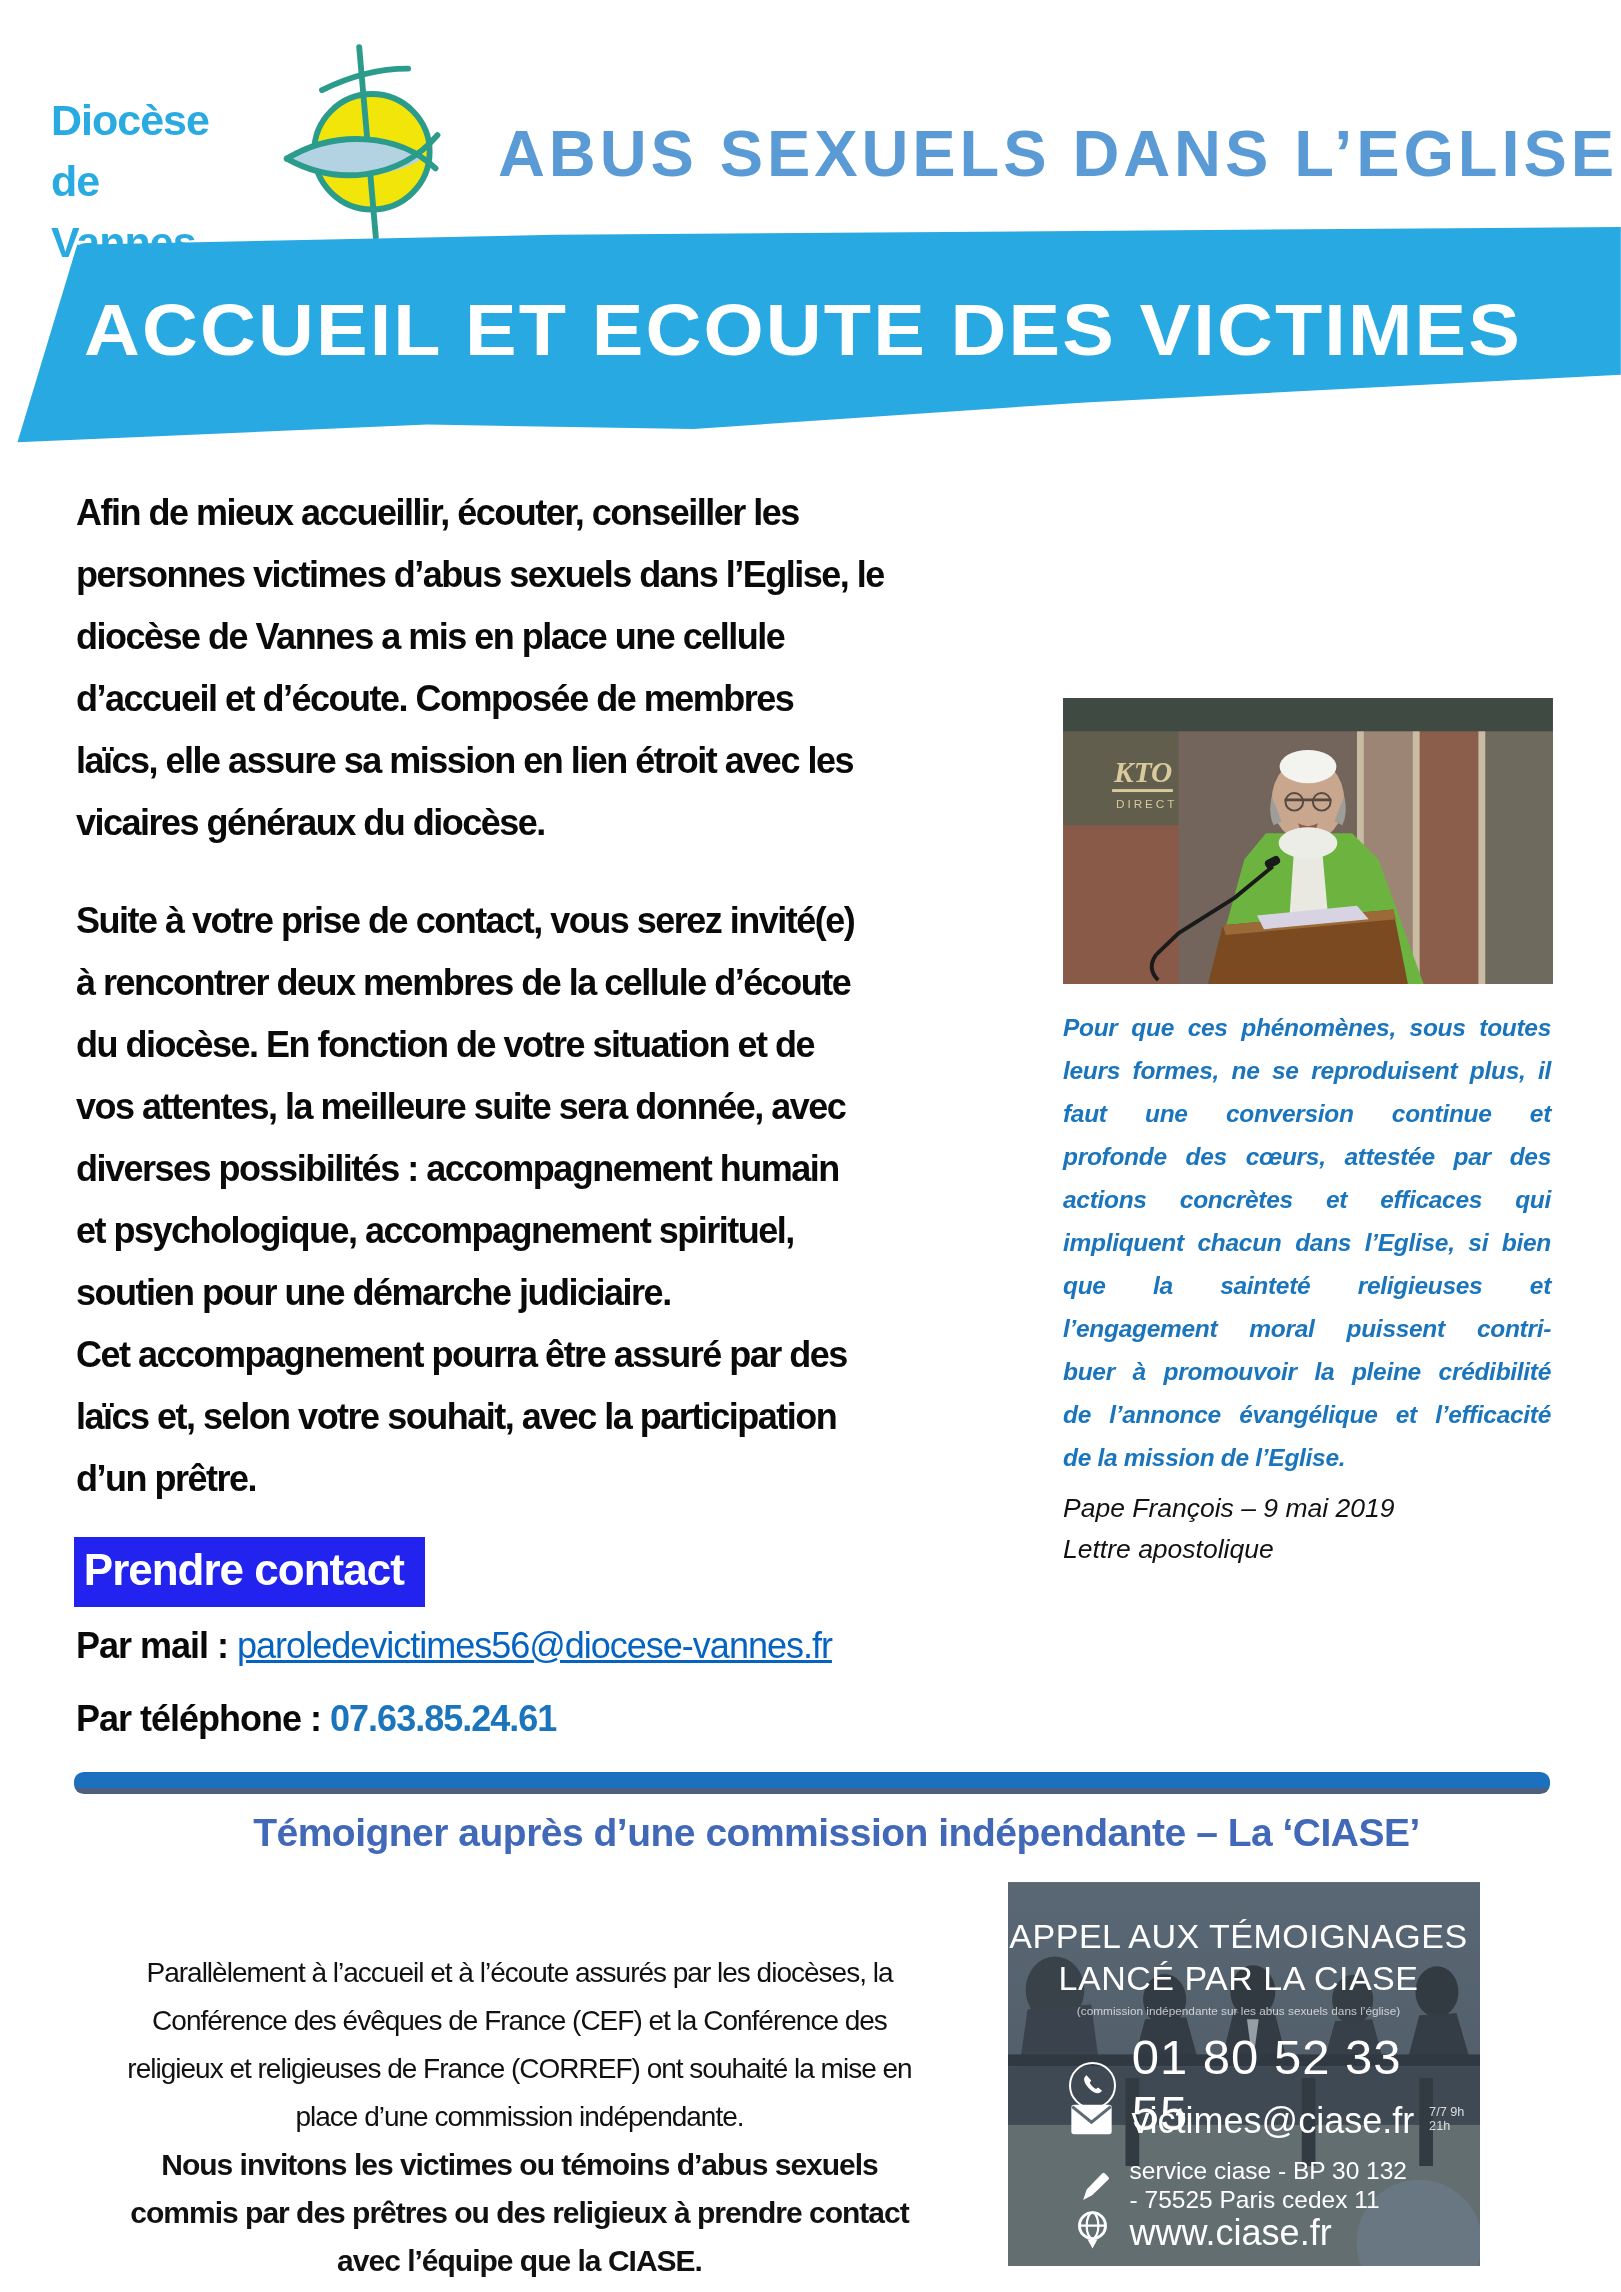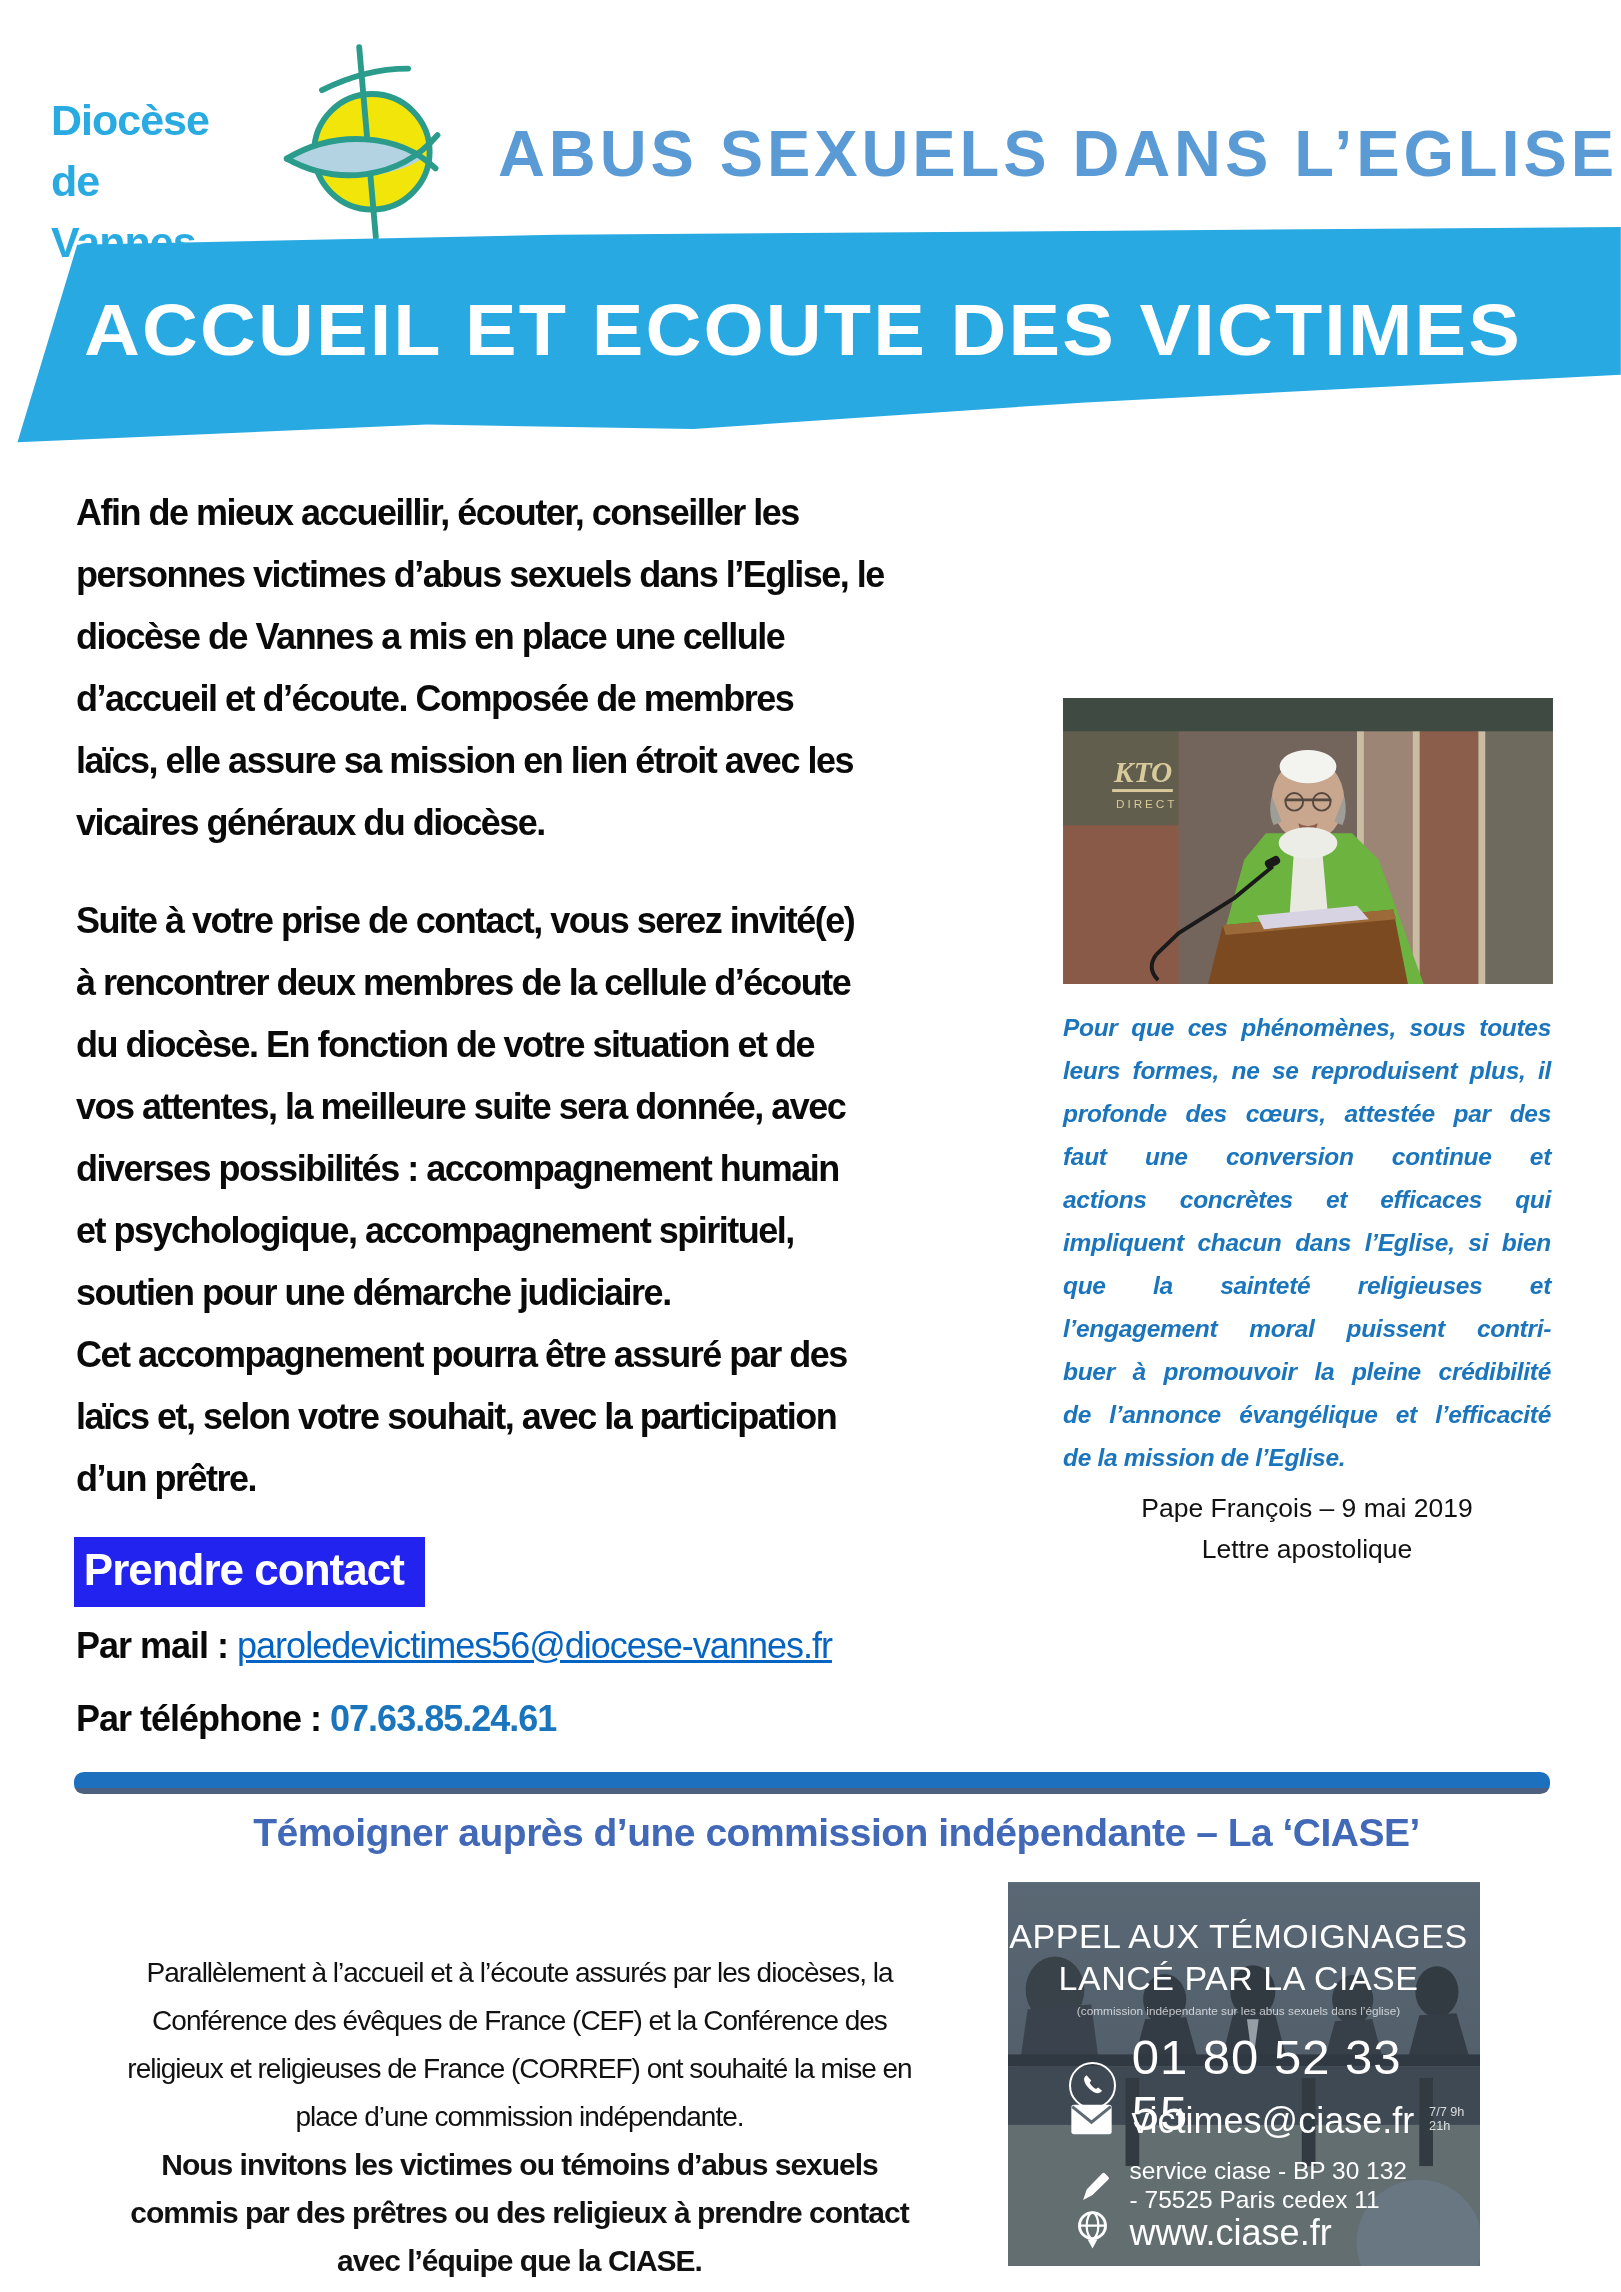--- a/index.html
+++ b/index.html
@@ -30,22 +30,22 @@
   .mail-line{top:1625px;}
   .phone-line{top:1698px;}
   .mail-link{color:#0563C1;text-decoration:underline;font-weight:normal;}
   .phone-num{color:#1B75BC;font-weight:bold;}
   
   .kto-img{position:absolute;left:1063px;top:698px;width:490px;height:286px;overflow:hidden;}
   .quote{position:absolute;left:1063px;top:1006px;width:488px;color:#1B75BC;
     font-style:italic;font-weight:bold;font-size:24.5px;letter-spacing:-0.3px;line-height:43px;}
   .q-line{text-align:justify;text-align-last:justify;}
   .q-last{text-align-last:left;}
-  .attribution{position:absolute;left:1063px;top:1488px;width:488px;text-align:center;
-    font-size:26.5px;line-height:41px;color:#111;}
+  .attribution{position:absolute;left:1063px;top:1488px;width:488px;text-align:left;
+    font-style:italic;font-size:26.5px;line-height:41px;color:#111;}
   
   .divider-bar{position:absolute;left:74px;top:1772px;width:1476px;height:21.6px;border-radius:9.8px;
     background:linear-gradient(180deg,#1C70BE 0%,#1C70BE 72%,#4E6080 72%,#4E6080 100%);}
   .section-heading{position:absolute;left:74px;top:1811px;width:1525px;text-align:center;
     color:#4169B8;font-weight:bold;font-size:39px;letter-spacing:-0.5px;}
   .bottom-para{position:absolute;left:57px;top:1949px;width:925px;text-align:center;
     font-size:28px;line-height:48px;letter-spacing:-1px;color:#111;}
   .bottom-para .b{font-weight:bold;font-size:30px;}
   
   .ciase-img{position:absolute;left:1008px;top:1882px;width:472px;height:384px;overflow:hidden;color:#fff;}
@@ -161,22 +161,22 @@
 
       <text x="52" y="86" font-family="Liberation Serif, serif" font-style="italic" font-weight="bold" font-size="30" fill="#D9CA9C">KTO</text>
       <rect x="50" y="93" width="62" height="3" fill="#D9CA9C"></rect>
       <text x="54" y="112" font-family="Liberation Sans, sans-serif" font-size="12" letter-spacing="3" fill="#D9CA9C">DIRECT</text>
     </svg>
   </div>
 
   <div class="quote">
     <div class="q-line">Pour que ces phénomènes, sous toutes</div>
     <div class="q-line">leurs formes, ne se reproduisent plus, il</div>
+    <div class="q-line">faut une conversion continue et</div>
     <div class="q-line">profonde des cœurs, attestée par des</div>
-    <div class="q-line">faut une conversion continue et</div>
     <div class="q-line">actions concrètes et efficaces qui</div>
     <div class="q-line">impliquent chacun dans l’Eglise, si bien</div>
     <div class="q-line">que la sainteté religieuses et</div>
     <div class="q-line">l’engagement moral puissent contri-</div>
     <div class="q-line">buer à promouvoir la pleine crédibilité</div>
     <div class="q-line">de l’annonce évangélique et l’efficacité</div>
     <div class="q-line q-last">de la mission de l’Eglise.</div>
   </div>
 
   <div class="attribution">

